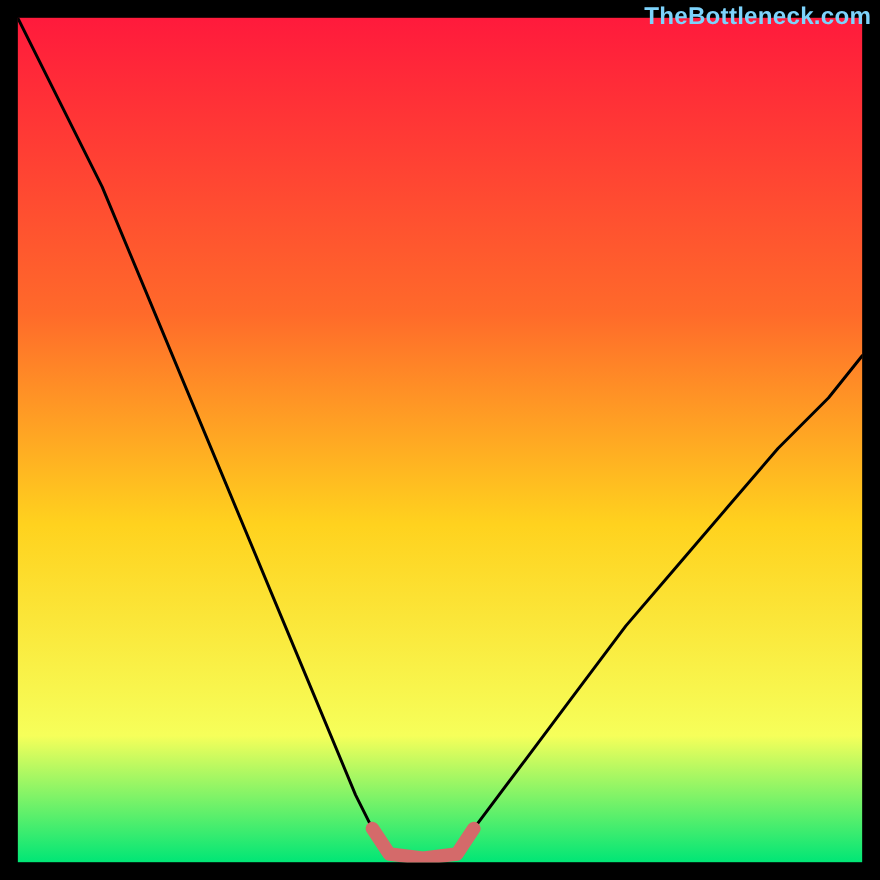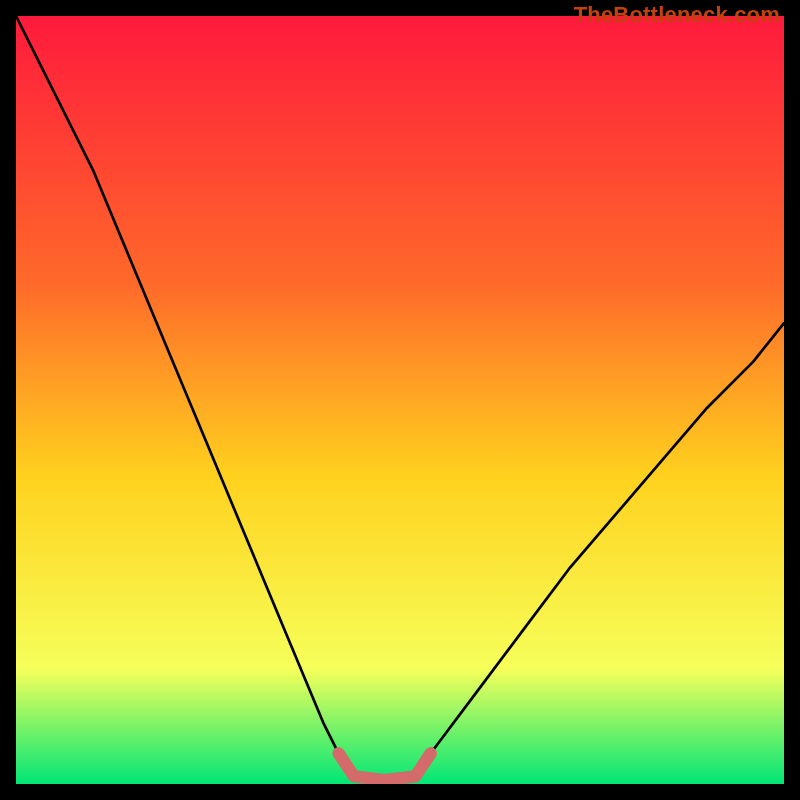--- a/index.html
+++ b/index.html
@@ -20,22 +20,22 @@
   .plot {
     position: absolute;
     left: 16px;
     top: 16px;
     width: 768px;
     height: 768px;
   }
   .watermark {
     position: absolute;
     top: 2px;
-    right: 20px;
-    color: #c2410c;
+    right: 8px;
+    color: #7dd3fc;
     font-size: 22px;
     font-weight: 600;
     letter-spacing: 0.2px;
     user-select: none;
   }
 </style>
 </head>
 <body>
 
 <div class="frame">

